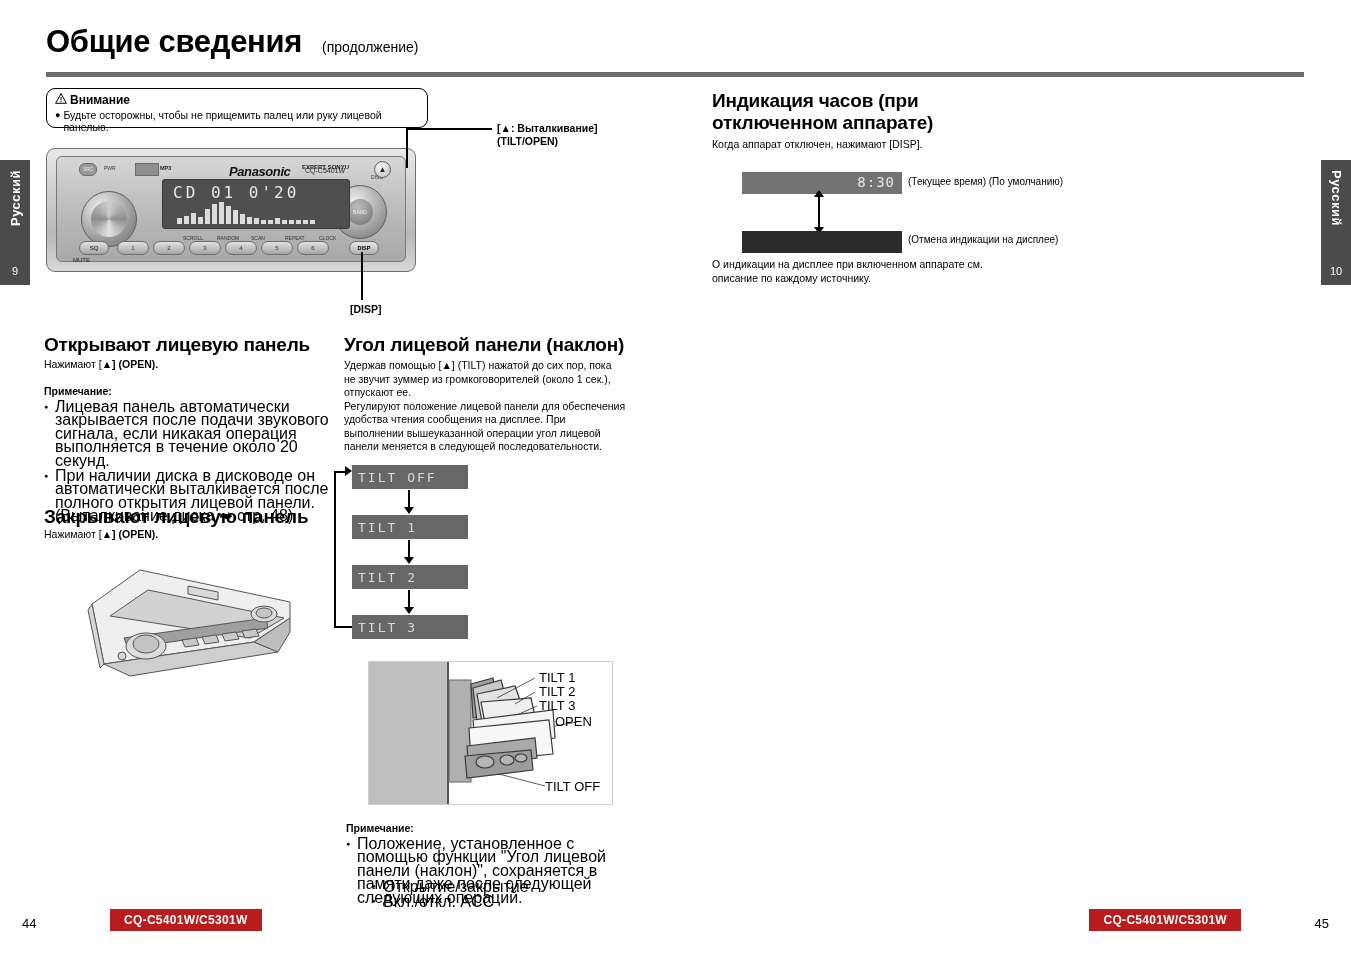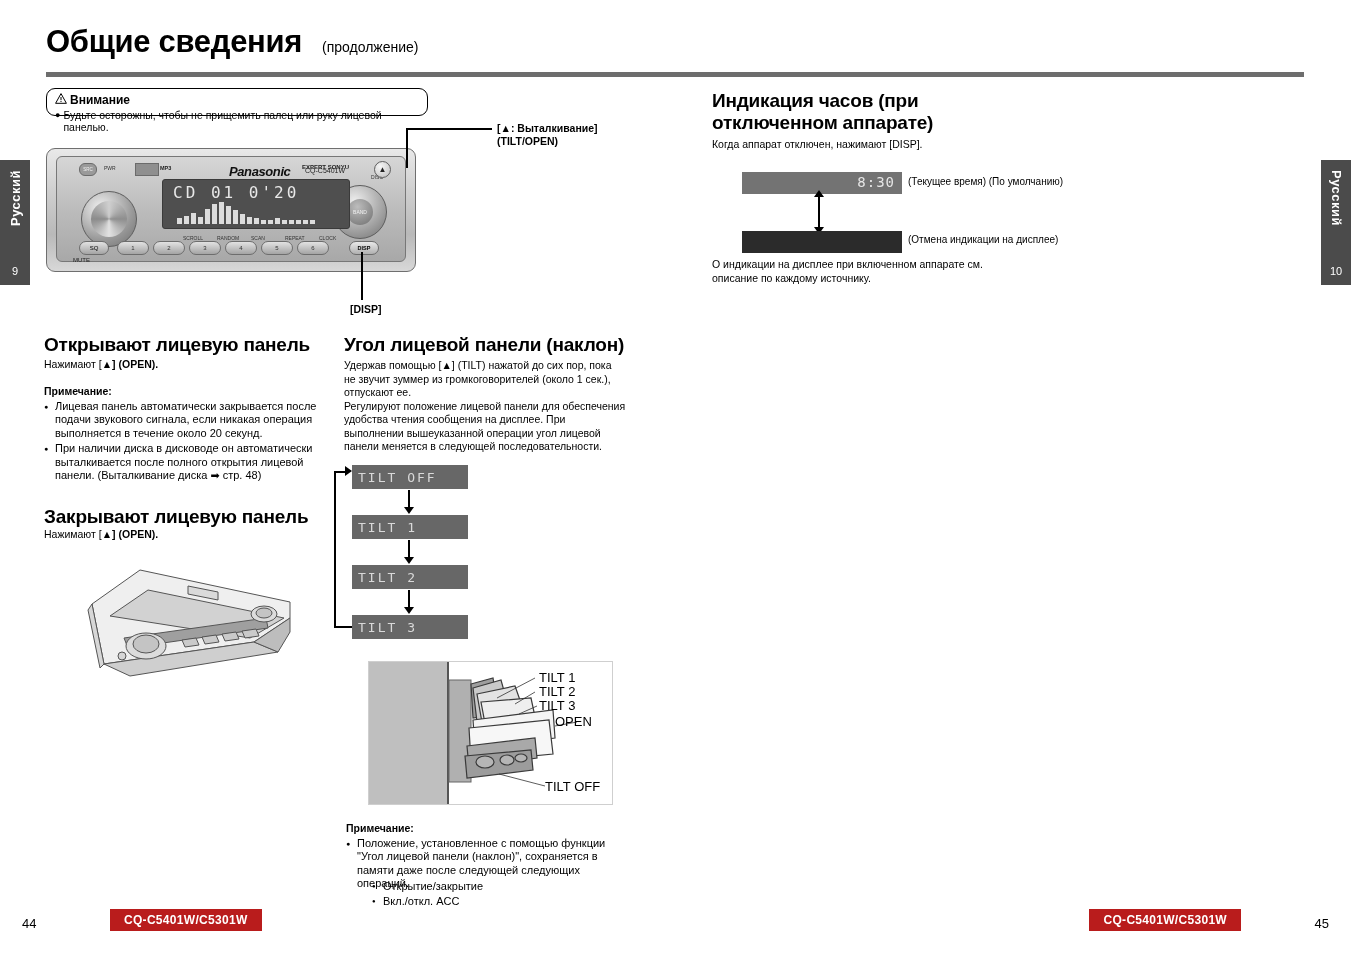--- a/index.html
+++ b/index.html
@@ -39,21 +39,21 @@
   #tab-right{right:0;top:160px;height:125px;}
 
   
   #title-block{position:absolute;left:46px;top:24px;}
   #title-main{font-size:31px;font-weight:bold;letter-spacing:-.3px;display:inline;vertical-align:baseline;}
   #title-sub{font-size:14px;display:inline;margin-left:20px;}
   #title-rule{position:absolute;left:46px;top:72px;width:1258px;height:5px;background:#6d6d6d;}
 
   
   #caution-box{
-    position:absolute;left:46px;top:88px;width:382px;height:28px;
+    position:absolute;left:46px;top:88px;width:382px;height:40px;
     border:1px solid #000;border-radius:9px;box-sizing:border-box;
     padding:4px 8px 0 8px;
   }
   #caution-head{font-size:12px;font-weight:bold;display:flex;align-items:center;gap:3px;}
   #caution-tri{display:inline-block;}
   #caution-text{font-size:10.5px;margin-top:2px;display:flex;gap:3px;}
   .dot{font-size:9px;line-height:13px;}
 
   
   #stereo-wrap{position:absolute;left:46px;top:148px;width:370px;height:124px;}
@@ -144,21 +144,21 @@
   #callout-eject .l1{font-weight:normal;}
   #callout-eject .l1 b{font-weight:bold;}
   #callout-disp{position:absolute;left:350px;top:303px;font-size:10.5px;font-weight:bold;}
   .leader{position:absolute;background:#000;}
 
   
   .h2{font-size:19px;font-weight:bold;letter-spacing:-.2px;}
   .body{font-size:10.5px;line-height:13.5px;}
   .note-head{font-size:10.5px;font-weight:bold;}
   ul.bul{margin:2px 0 0 0;padding:0;list-style:none;}
-  ul.bul li{font-size:11px;line-height:13.4px;padding-left:11px;position:relative;margin-bottom:2px;}
+  ul.bul li{font-size:16px;line-height:13.4px;padding-left:11px;position:relative;margin-bottom:2px;}
   ul.bul li::before{content:"\25CF";position:absolute;left:0;top:0;font-size:7px;line-height:13.4px;}
   ul.bul2 li::before{font-size:6px;}
 
   #sec-open{position:absolute;left:44px;top:334px;width:286px;}
   #sec-open .sub{margin-top:2px;}
   #note1-head{position:absolute;left:44px;top:385px;}
   #note1-list{position:absolute;left:44px;top:398px;width:292px;}
   #sec-close{position:absolute;left:44px;top:506px;width:286px;}
 
   

